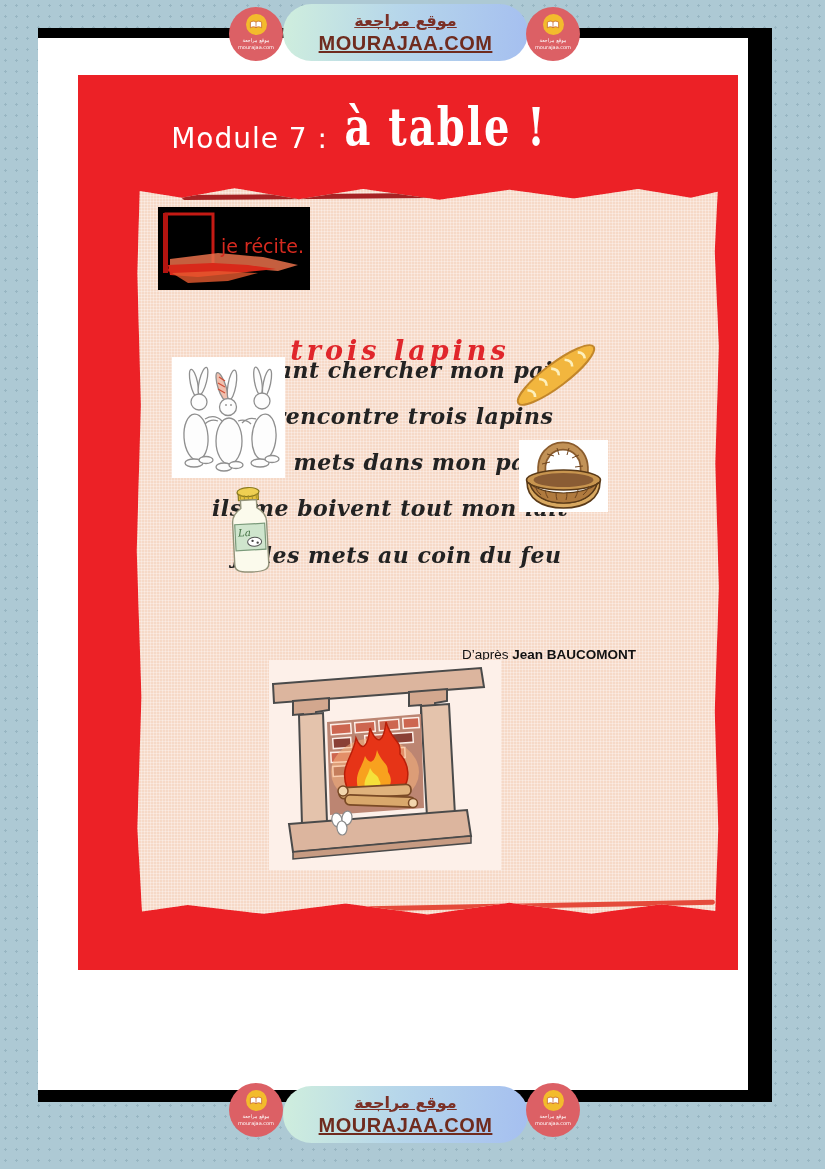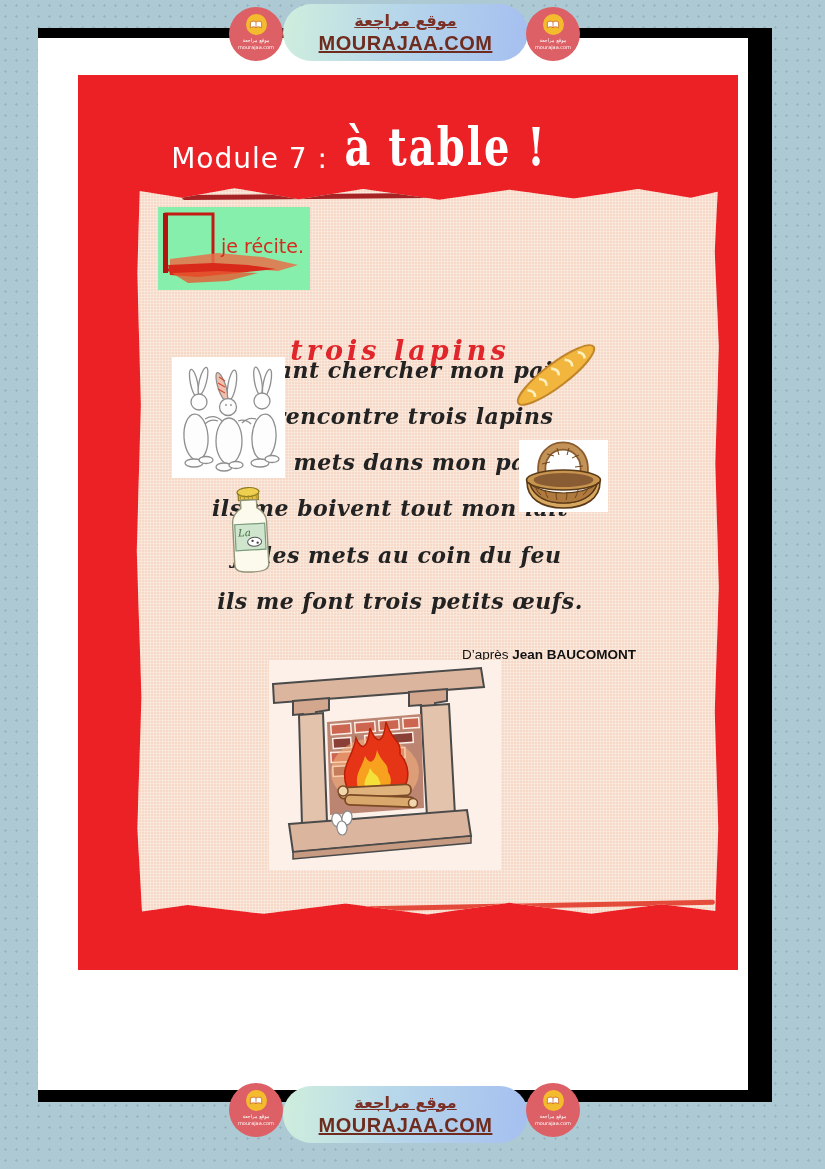--- a/index.html
+++ b/index.html
@@ -9,21 +9,21 @@
     background-color:#adc9d4;
     background-image:radial-gradient(rgba(110,145,160,.35) 1px, transparent 1.2px);
     background-size:11px 11px;
   }
   .stage{position:absolute;inset:0;}
   .shadow-frame{position:absolute;left:38px;top:28px;width:734px;height:1074px;background:#000;}
   .white-page{position:absolute;left:38px;top:38px;width:710px;height:1052px;background:#fff;}
   .red-sheet{position:absolute;left:78px;top:75px;width:660px;height:895px;background:#ec2126;}
 
   
-  .module-title{position:absolute;left:78px;top:130px;width:562px;text-align:center;color:#fff;white-space:nowrap;}
+  .module-title{position:absolute;left:78px;top:110px;width:562px;text-align:center;color:#fff;white-space:nowrap;}
   .module-label{font-family:"DejaVu Sans",sans-serif;font-size:28px;letter-spacing:1px;vertical-align:baseline;}
   .table-title{display:inline-block;font-family:"DejaVu Serif",serif;font-weight:700;font-size:40px;
     letter-spacing:2px;transform:scaleY(1.3);transform-origin:bottom;margin-left:12px;}
 
   
   .paper{position:absolute;left:135px;top:186px;width:585px;height:730px;
     background-color:#f6d9c7;
     background-image:
       repeating-linear-gradient(0deg, rgba(255,255,255,.30) 0 1px, transparent 1px 3px),
       repeating-linear-gradient(90deg, rgba(255,255,255,.30) 0 1px, transparent 1px 3px);
@@ -31,21 +31,21 @@
       99.1% 9%,99.8% 22%,99.2% 38%,99.8% 55%,99.1% 72%,99.7% 88%,99.2% 99.3%,
       90% 98.4%,78% 99.7%,64% 98.2%,50% 99.8%,36% 98.3%,22% 99.7%,9% 98.5%,1.2% 99.4%,
       0.4% 88%,1.1% 70%,0.3% 50%,1% 30%,0.4% 12%);
   }
   .streak-top{position:absolute;left:47px;top:8px;width:252px;height:5px;background:#9e1216;
     border-radius:3px;transform:rotate(-.5deg);opacity:.92;}
   .streak-bottom{position:absolute;left:232px;top:717px;width:348px;height:5px;background:#e23a2a;
     border-radius:3px;transform:rotate(-1.1deg);opacity:.9;}
 
   
-  .recite-box{position:absolute;left:158px;top:207px;width:152px;height:83px;background:#86efac;}
+  .recite-box{position:absolute;left:158px;top:207px;width:152px;height:83px;background:#000000;}
   .recite-label{position:absolute;right:6px;top:28px;color:#d62a1f;font-size:19px;font-family:"DejaVu Sans",sans-serif;}
 
   
   .poem-title{position:absolute;transform:translateX(-50%);font-family:"DejaVu Serif",serif;
     font-style:italic;font-weight:700;font-size:27px;letter-spacing:4px;color:#e0262b;white-space:nowrap;margin-top:32px;}
   .poem-line{position:absolute;transform:translateX(-50%);font-family:"DejaVu Serif",serif;
     font-style:italic;font-weight:700;font-size:22px;letter-spacing:.5px;color:#222;white-space:nowrap;}
   .attribution{position:absolute;left:462px;top:647px;font-size:13.5px;color:#111;white-space:nowrap;}
   .attribution b{font-weight:700;}
 
@@ -105,21 +105,20 @@
     </svg>
     <span class="recite-label">je récite.</span>
   </div>
 
   <div class="poem-title" style="left:400px;top:303px">trois lapins</div>
   <div class="poem-line" style="left:395px;top:357px">n allant chercher mon pain</div>
   <div class="poem-line" style="left:398px;top:403px">je rencontre trois lapins</div>
   <div class="poem-line" style="left:398px;top:449px">je les mets dans mon panier</div>
   <div class="poem-line" style="left:390px;top:495px">ils me boivent tout mon lait</div>
   <div class="poem-line" style="left:397px;top:542px">je les mets au coin du feu</div>
-  <div class="poem-line" style="left:400px;top:588px">ils me font trois petits œufs.</div>
 
   <div class="attribution">
     <span>D’après</span>
     <b>Jean BAUCOMONT</b>
   </div>
 
   <div class="illus rabbits-box">
     <svg viewBox="0 0 113 121" fill="#fdfdfd" stroke="#8f8f8f" stroke-width="1.3">
       <ellipse cx="22" cy="26" rx="3.6" ry="14" transform="rotate(-12 22 26)"></ellipse>
       <ellipse cx="31" cy="24" rx="3.6" ry="14" transform="rotate(14 31 24)"></ellipse>

